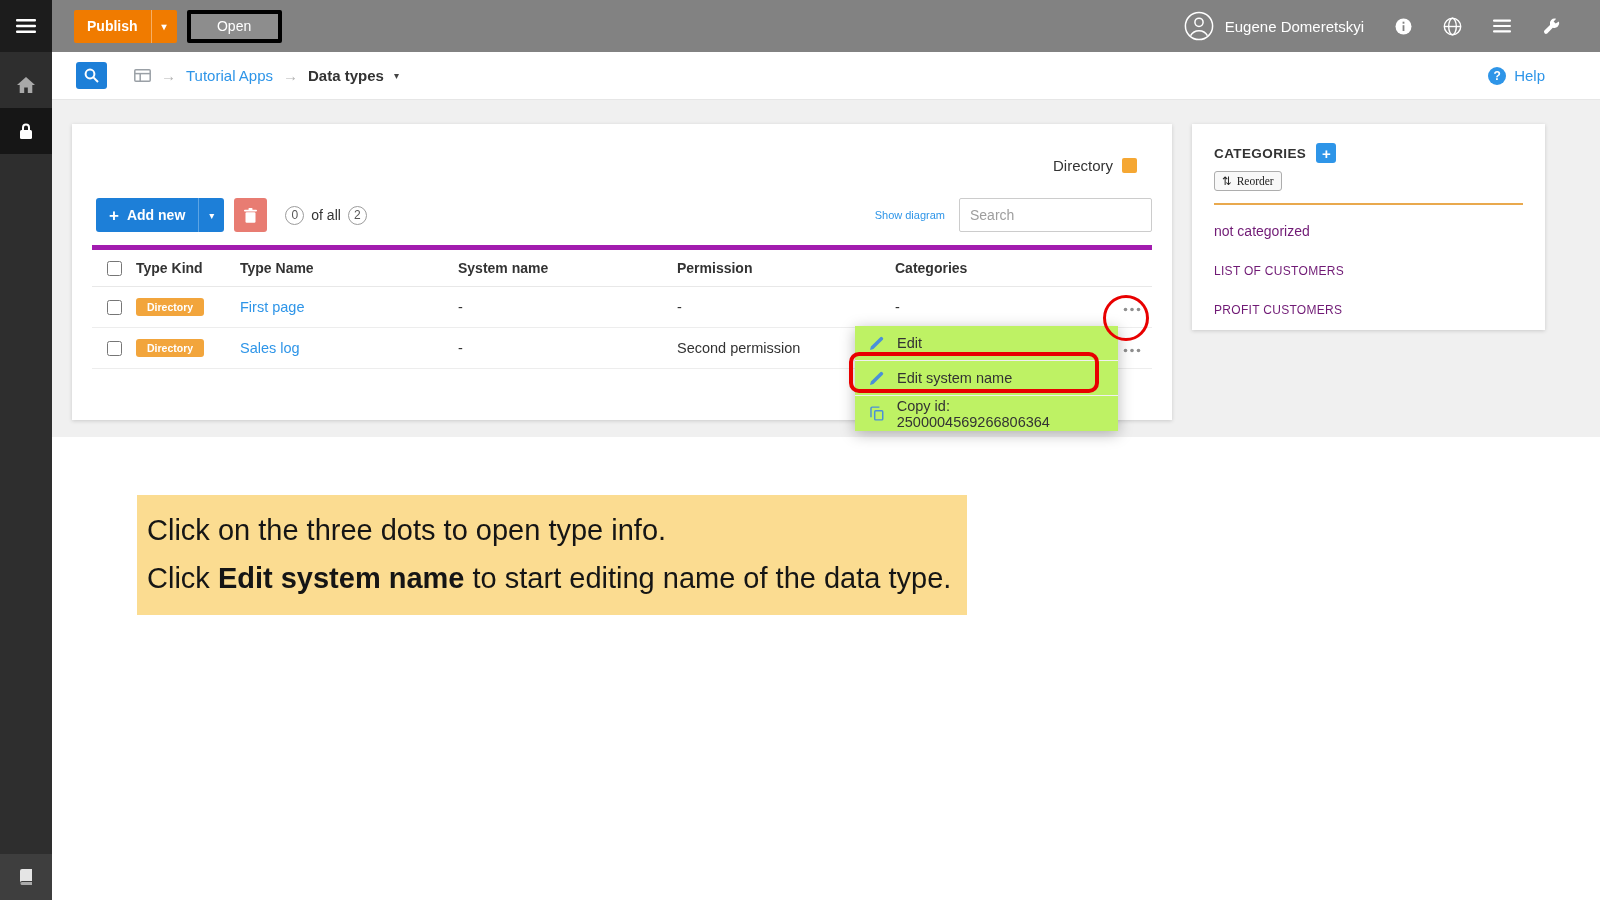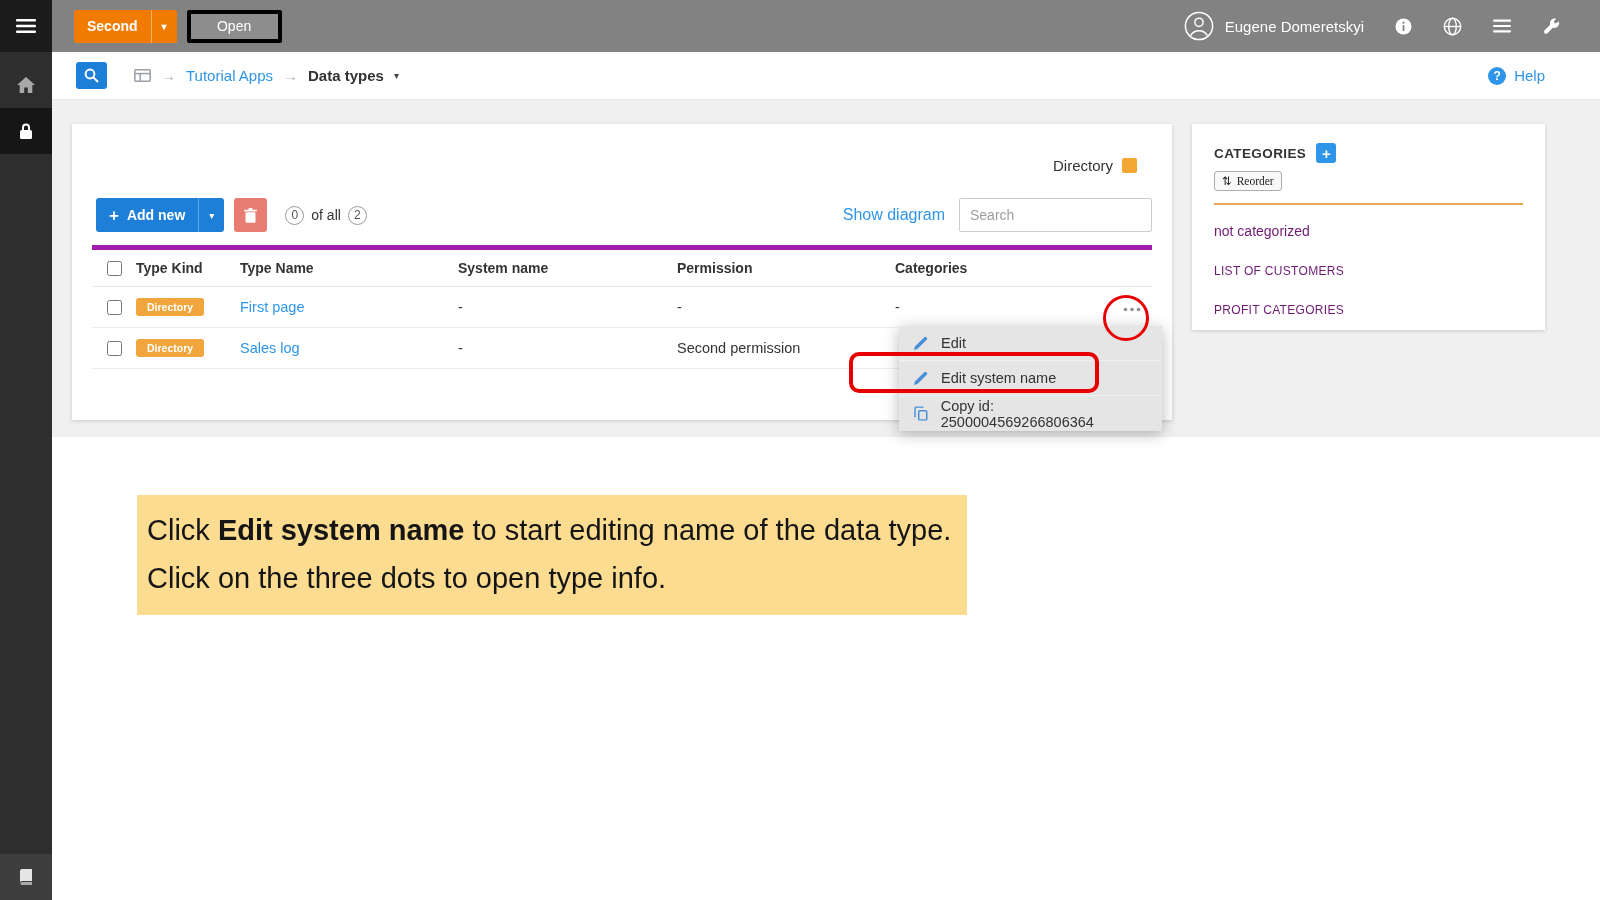--- a/index.html
+++ b/index.html
@@ -44,42 +44,42 @@
   .dir-label { font-size:15px; color:#333; }
   .dir-swatch { width:15px; height:15px; background:#f5a733; border-radius:2px; }
   .toolbar { display:flex; align-items:center; margin-top:24px; height:34px; }
   .split-btn { display:flex; height:34px; margin-left:4px; }
   .split-main { display:flex; align-items:center; gap:8px; background:#1d7fd8; color:#fff; font-size:14px; font-weight:bold; padding:0 13px; border:none; border-radius:3px 0 0 3px; cursor:pointer; font-family:inherit; }
   .plus-g { font-size:17px; font-weight:bold; line-height:1; }
   .split-caret { width:26px; background:#1d7fd8; border:none; border-left:1px solid #5ca4e4; color:#fff; border-radius:0 3px 3px 0; font-size:10px; cursor:pointer; }
   .btn-trash { width:33px; height:34px; margin-left:10px; background:#e87c72; border:none; border-radius:3px; display:flex; align-items:center; justify-content:center; cursor:pointer; }
   .counts { display:flex; align-items:center; gap:7px; margin-left:18px; font-size:14px; color:#333; }
   .count-circle { width:19px; height:19px; border:1px solid #9c9c9c; border-radius:50%; display:flex; align-items:center; justify-content:center; font-size:12px; color:#555; }
-  .show-diagram { margin-left:auto; color:#2e95e8; font-size:16px; cursor:pointer; }
+  .show-diagram { margin-left:auto; color:#2e95e8; font-size:11px; cursor:pointer; }
   .search-input { width:193px; height:34px; margin-left:14px; border:1px solid #ccc; border-radius:2px; font-size:14px; padding:0 10px; color:#333; font-family:inherit; }
   .search-input::placeholder { color:#9e9e9e; }
 
   
   .tbl { margin-top:13px; }
   .tr { display:flex; align-items:center; height:41px; border-bottom:1px solid #ededed; font-size:14.5px; color:#333; }
   .tr.head { height:42px; border-top:5px solid #a21caf; border-bottom:1px solid #e8e8e8; font-weight:bold; font-size:14px; }
   .c-check { width:44px; display:flex; justify-content:center; }
   .c-check input { width:15px; height:15px; cursor:pointer; }
   .c-kind { width:104px; }
   .c-name { width:218px; }
   .c-sys  { width:219px; }
   .c-perm { width:218px; }
   .c-cat  { flex:1; }
   .c-dots { width:40px; display:flex; justify-content:center; }
   .badge { display:inline-block; background:#f2a53c; color:#fff; font-size:10.5px; font-weight:bold; padding:3px 11px; border-radius:3px; }
   .link { color:#2e95e8; cursor:pointer; }
   .dots-btn { background:none; border:none; cursor:pointer; padding:5px 4px; }
 
   
-  .ctx { position:absolute; left:855px; top:326px; width:263px; background:#e5e5e5; box-shadow:0 3px 14px rgba(0,0,0,.28); z-index:20;margin-left:44px; }
+  .ctx { position:absolute; left:855px; top:326px; width:263px; background:#bef264; box-shadow:0 3px 14px rgba(0,0,0,.28); z-index:20; }
   .ctx-item { display:flex; align-items:center; gap:13px; height:35px; padding:0 15px; font-size:14.5px; color:#333; border-bottom:1px solid #f0f0f0; cursor:pointer; }
   .ctx-item:last-child { border-bottom:none; }
 
   
   .red-circle { position:absolute; left:1103px; top:295px; width:46px; height:46px; border:3px solid #e80000; border-radius:50%; z-index:30; pointer-events:none; }
   .red-box { position:absolute; left:849px; top:352px; width:250px; height:41px; border:4px solid #e80000; border-radius:10px; z-index:30; pointer-events:none; }
 
   
   .cat-card { position:absolute; left:1192px; top:124px; width:353px; height:206px; background:#fff; box-shadow:0 1px 4px rgba(0,0,0,.16); padding:19px 22px; z-index:2; }
   .cat-head { display:flex; align-items:center; gap:10px; }
@@ -121,21 +121,21 @@
     <div class="sidebar-bottom">
       <svg width="16" height="16" viewBox="0 0 16 16" fill="currentColor">
           <path d="M4 0 h10 v12 H4 a2 2 0 0 0 -2 2 V2 a2 2 0 0 1 2 -2 z"></path>
           <path d="M4 13 h10 v3 H4 a1.5 1.5 0 0 1 0 -3 z" opacity=".65"></path>
         </svg>
     </div>
   </aside>
 
   <header class="topbar">
     <button class="btn-publish">
-      <span class="label">Second</span>
+      <span class="label">Publish</span>
       <span class="caret">▾</span>
     </button>
     <button class="btn-open">Open</button>
     <div class="topbar-right">
       <div class="user">
         <svg width="30" height="30" viewBox="0 0 30 30" fill="none" stroke="#fff" stroke-width="1.5">
             <circle cx="15" cy="15" r="13.6"></circle>
             <circle cx="15" cy="11.3" r="4.1"></circle>
             <path d="M6.6 24.6 a9.6 9.6 0 0 1 16.8 0"></path>
           </svg>
@@ -312,21 +312,21 @@
       <span class="cat-title">CATEGORIES</span>
       <button class="cat-add">+</button>
     </div>
     <button class="reorder">
       <span>⇅</span>
       <span>Reorder</span>
     </button>
     <div class="cat-rule"></div>
     <div class="cat-item">not categorized</div>
     <div class="cat-item upper">LIST OF CUSTOMERS</div>
-    <div class="cat-item upper">PROFIT CATEGORIES</div>
+    <div class="cat-item upper">PROFIT CUSTOMERS</div>
   </aside>
 
   <div class="note">
+    <p>Click on the three dots to open type info.</p>
     <p><span>Click </span><b>Edit system name</b><span> to start editing name of the data type.</span></p>
-    <p>Click on the three dots to open type info.</p>
   </div>
 
 </div>
 
 </body></html>

